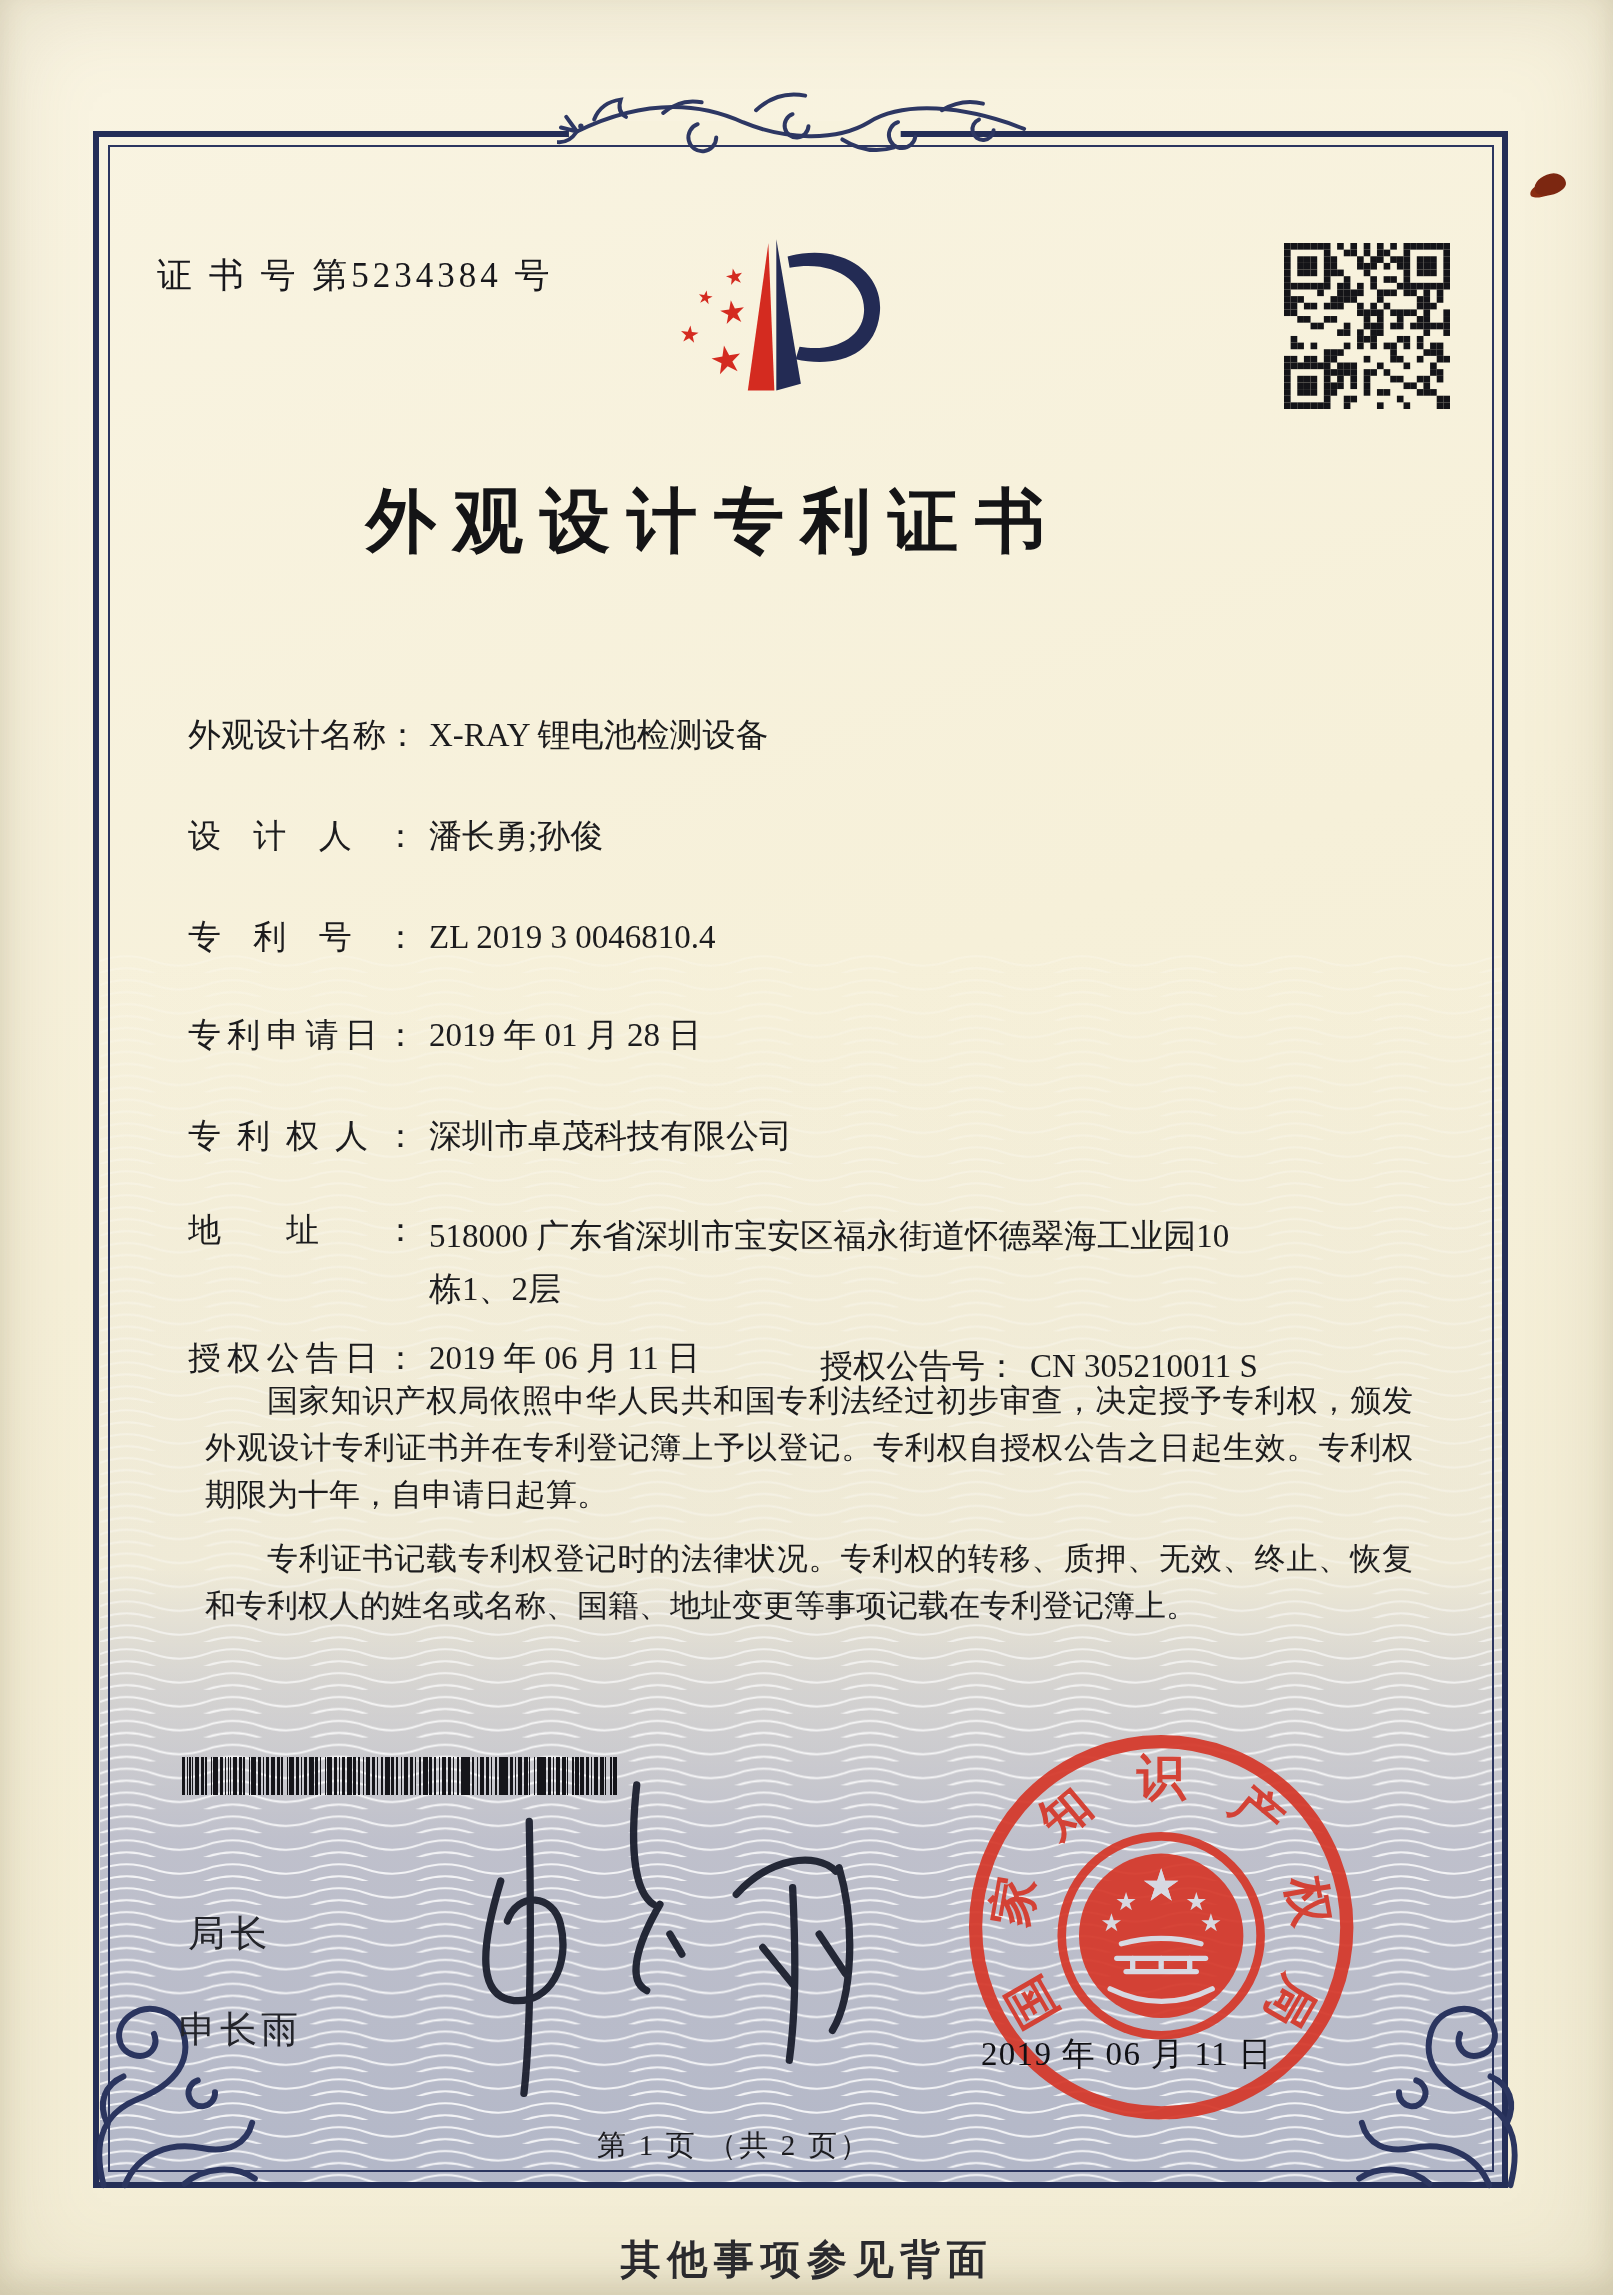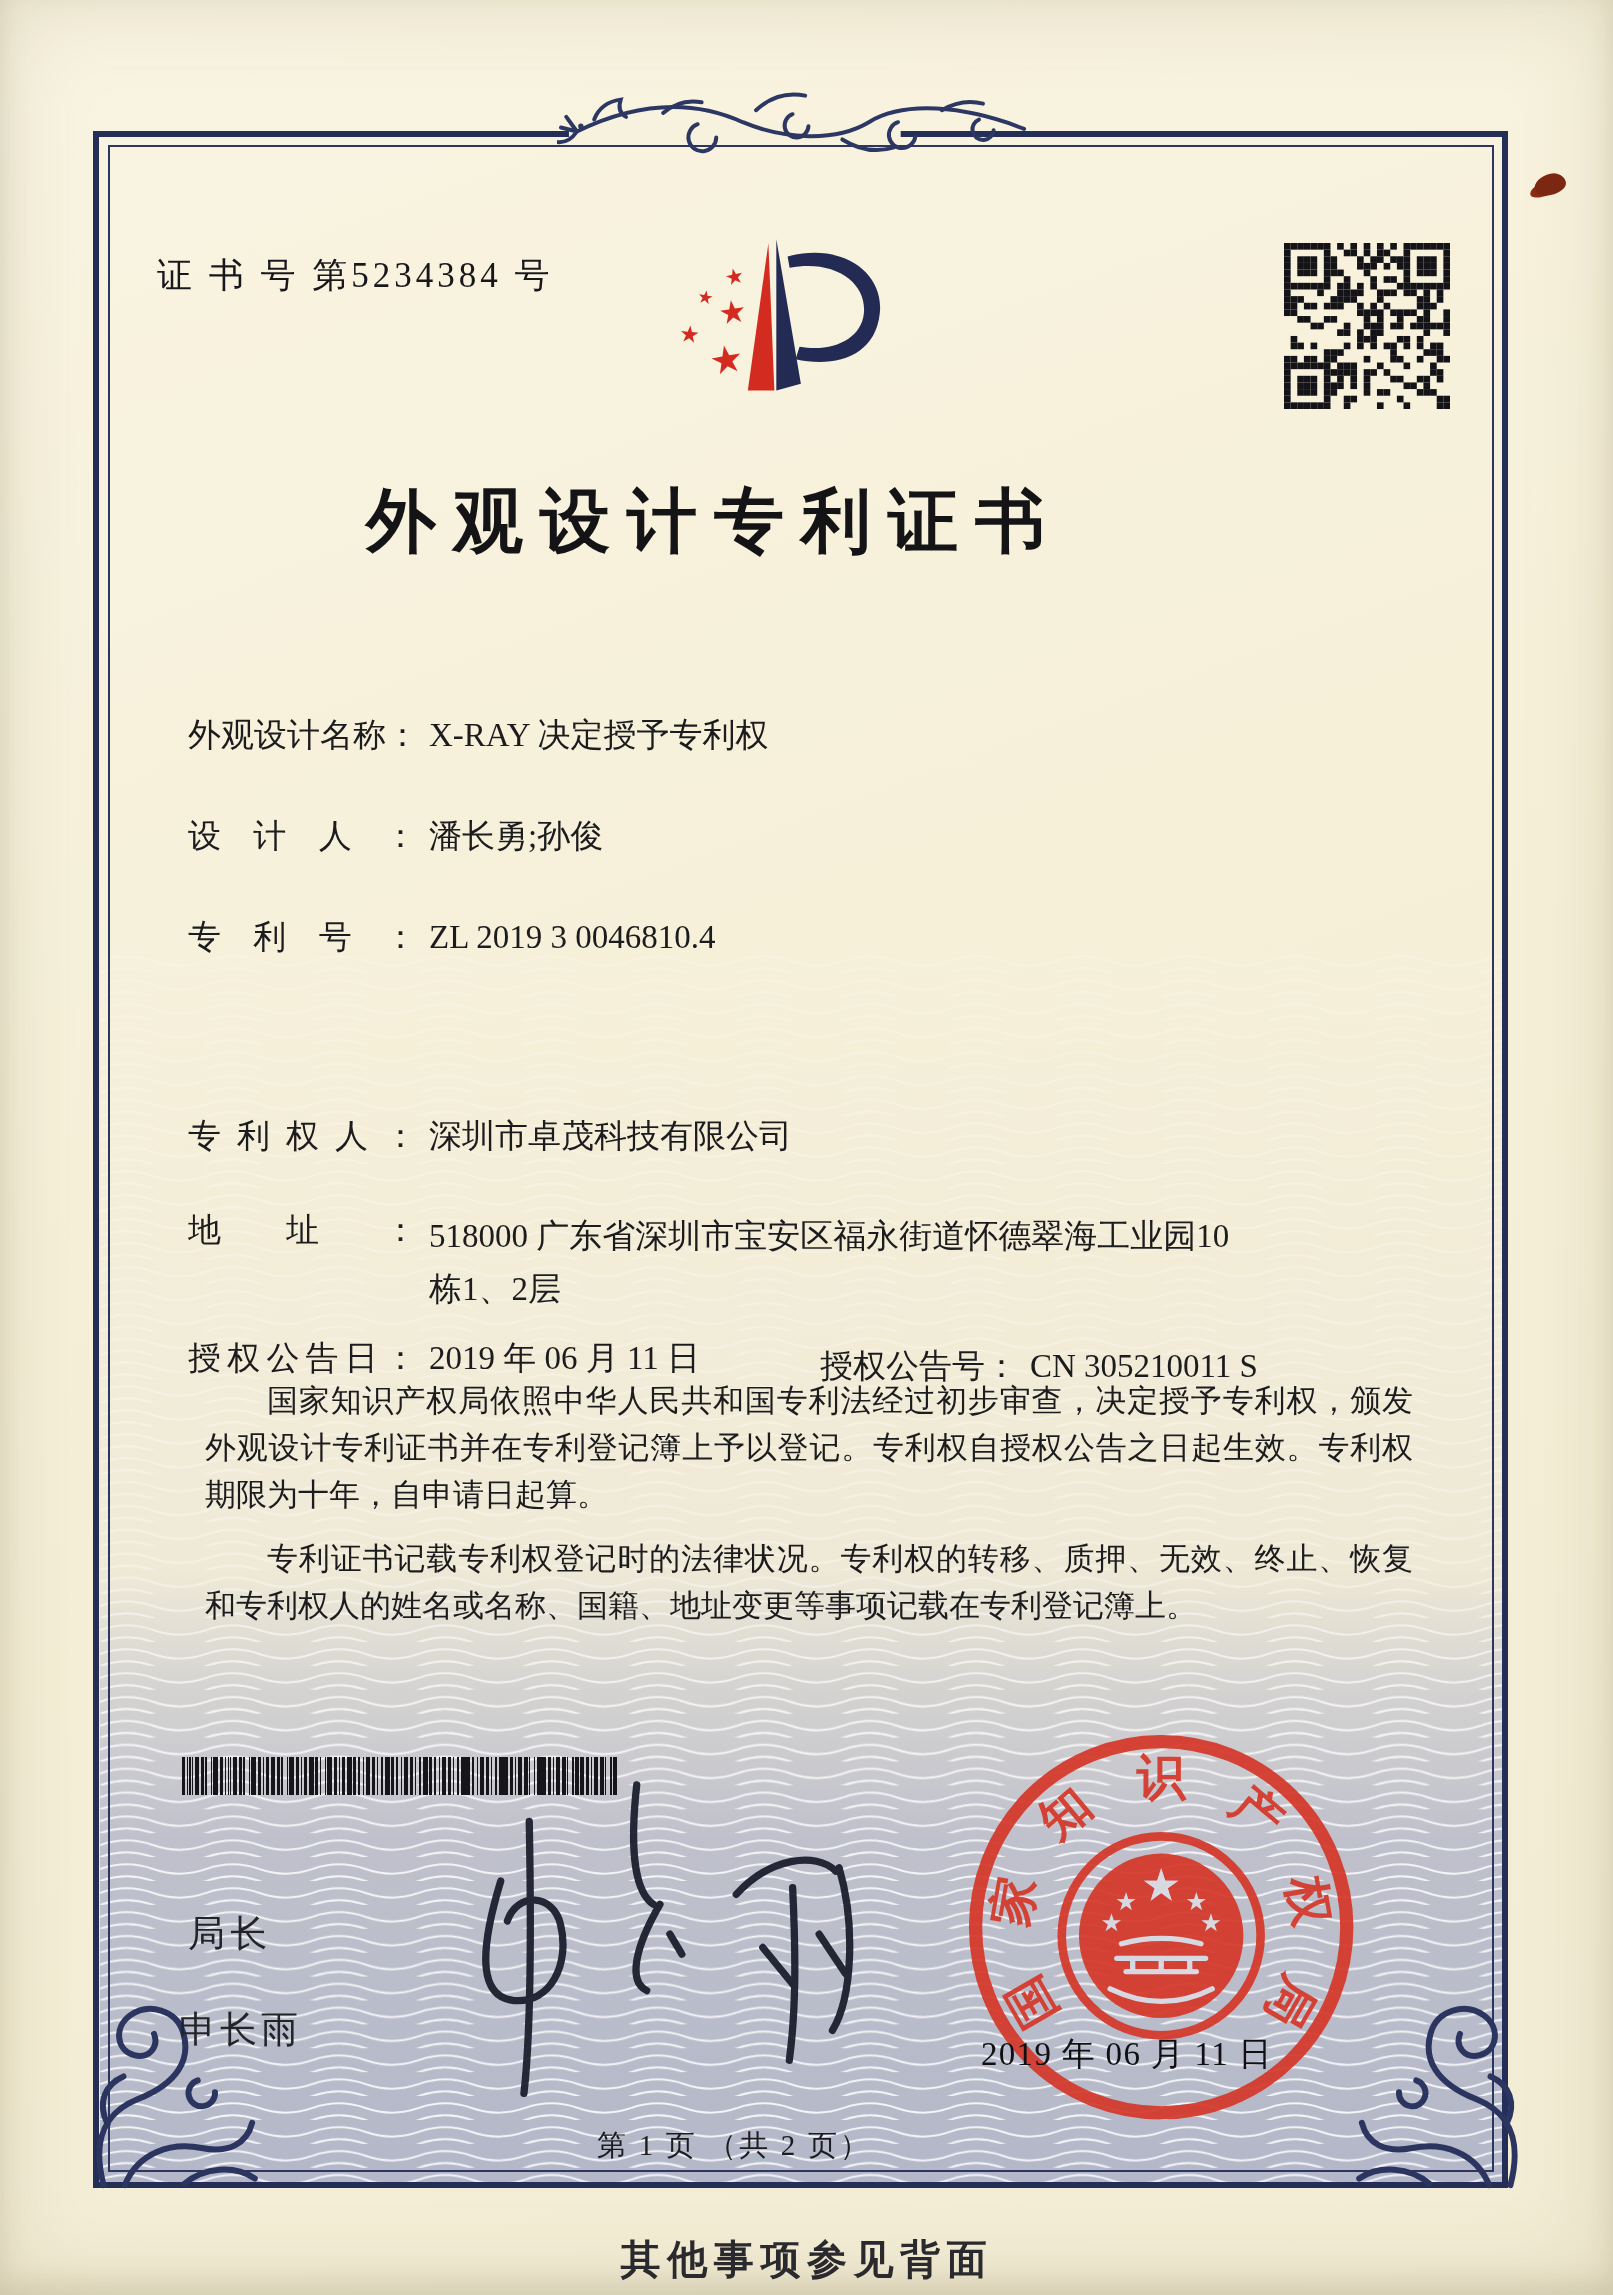--- a/index.html
+++ b/index.html
@@ -430,27 +430,30 @@
         <rect x="140" y="240" width="10" height="10"></rect>
         <rect x="180" y="240" width="10" height="10"></rect>
         <rect x="230" y="240" width="10" height="10"></rect>
         <rect x="240" y="240" width="10" height="10"></rect>
       </svg>
     </div>
 
   <div class="abs title">外观设计专利证书</div>
 
   <div class="abs row r1">
-    <span class="lbl">外观设计名称：</span><span class="val">X-RAY 决定授予专利权</span>
+    <span class="lbl">外观设计名称：</span><span class="val">X-RAY 锂电池检测设备</span>
   </div>
   <div class="abs row r2">
     <span class="lbl">设计人：</span><span class="val">潘长勇;孙俊</span>
   </div>
   <div class="abs row r3">
     <span class="lbl">专利号：</span><span class="val">ZL 2019 3 0046810.4</span>
+  </div>
+  <div class="abs row r4">
+    <span class="lbl">专利申请日：</span><span class="val">2019 年 01 月 28 日</span>
   </div>
   <div class="abs row r5">
     <span class="lbl">专利权人：</span><span class="val">深圳市卓茂科技有限公司</span>
   </div>
   <div class="abs row r6">
     <span class="lbl">地址：</span><span class="val-block"><span>518000 广东省深圳市宝安区福永街道怀德翠海工业园10</span><br><span>栋1、2层</span></span>
   </div>
   <div class="abs row r7">
     <span class="lbl">授权公告日：</span><span class="val">2019 年 06 月 11 日</span>
     <span class="pair2">

